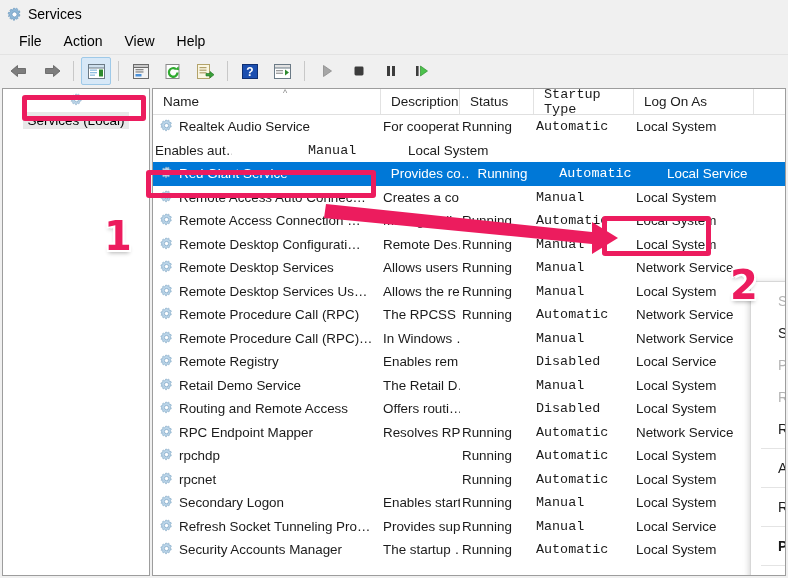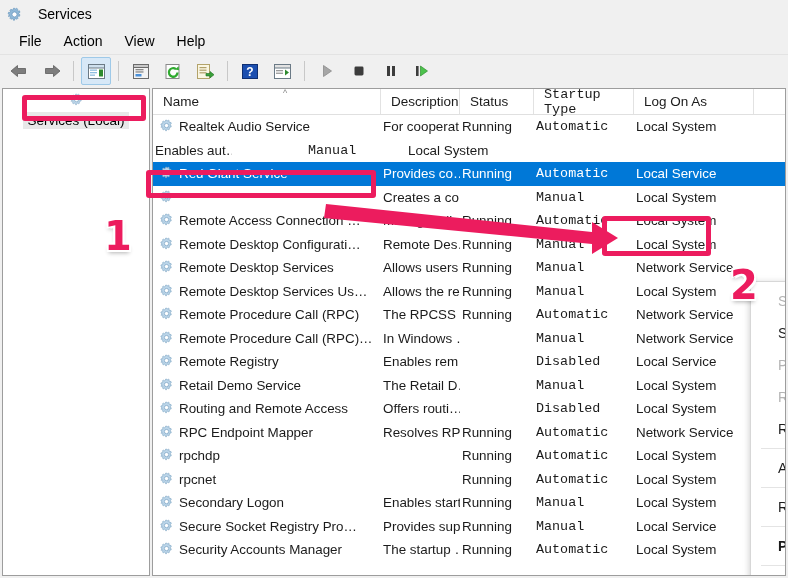--- a/index.html
+++ b/index.html
@@ -6,21 +6,21 @@
   body{
     width:788px;height:578px;overflow:hidden;
     font-family:"Liberation Sans","DejaVu Sans",sans-serif;
     font-size:13px;color:#000;background:#fff;
     -webkit-font-smoothing:antialiased;
   }
   .app{position:relative;width:788px;height:578px;background:#f0f0f0;}
 
   
   .titlebar{height:28px;background:#f0f0f0;display:flex;align-items:center;padding-left:6px;}
-  .title-text{font-size:14px;color:#000;margin-left:17px;}
+  .title-text{font-size:14px;color:#000;margin-left:7px;}
 
   
   .menubar{height:26px;background:#f0f0f0;display:flex;align-items:center;padding-left:8px;border-bottom:1px solid #e3e3e3;}
   .menubar .mi{font-size:14px;padding:2px 11px;color:#000;cursor:default;}
 
   
   .toolbar{height:32px;background:#f0f0f0;display:flex;align-items:center;padding-left:4px;border-bottom:1px solid #d2d2d2;gap:2px;}
   .tbtn{width:28px;height:26px;display:flex;align-items:center;justify-content:center;border:1px solid transparent;border-radius:2px;}
   .tbtn.sel{background:#d7e8f7;border-color:#9ec9e8;}
   .tsep{width:1px;height:20px;background:#c8c8c8;margin:0 5px;}
@@ -34,21 +34,21 @@
 
   
   .lvhead{display:flex;height:25px;background:#fff;border-bottom:1px solid #e0e0e0;position:relative;}
   .lvhead .hc{display:flex;align-items:center;font-size:13.5px;color:#1b1b1b;padding-left:10px;
               border-right:1px solid #e2e2e2;box-sizing:border-box;position:relative;}
   .sortcaret{position:absolute;left:130px;top:-1px;font-size:9px;color:#888;}
 
   
   .rows{position:relative;}
   .row{display:flex;height:23.5px;align-items:center;font-size:13.4px;color:#1b1b1b;box-sizing:border-box;}
-  .row.sel{background:#0078d7;color:#fff;}
+  .row.sel{background:#0078d7;color:#fff;justify-content:space-between;}
   .cell{box-sizing:border-box;overflow:hidden;white-space:nowrap;}
   .c-name{width:228px;padding-left:6px;display:flex;align-items:center;gap:5px;}
   .c-desc{width:79px;padding-left:2px;}
   .c-status{width:74px;padding-left:2px;}
   .c-start{width:100px;padding-left:2px;font-family:Liberation Mono, monospace;}
   .c-logon{width:120px;padding-left:2px;}
 
   
   .gear{width:15px;height:15px;flex:0 0 15px;position:relative;display:inline-block;}
   .gear svg{display:block;}
@@ -256,20 +256,21 @@
           <div class="row">
             <div class="cell c-name">
               <span class="gear">
                 <svg width="15" height="15" viewBox="0 0 16 16">
                   <g fill="#bcd6ea" stroke="#7fa6c4" stroke-width=".7">
                     <path d="M8 1.4l1.1.5.9-.8 1 1-.5 1.1 1 .6 1.2-.2.4 1.4-1.1.6v1.1l1.1.6-.4 1.4-1.2-.2-.7 1 .5 1.1-1 1-1-.8-1.1.5-.3 1.2H7.1l-.3-1.2-1.1-.5-1 .8-1-1 .5-1.1-.6-1-1.2.2L2 8.7l1.1-.6V7L2 6.4l.4-1.4 1.2.2.6-1-.5-1.1 1-1 1 .8L6.8 2.4 7.1 1.2H8z"></path>
                   </g>
                   <circle cx="8" cy="7" r="2.3" fill="#ffffff" stroke="#7fa6c4" stroke-width=".8"></circle>
                 </svg>
               </span>
+              <span>Remote Access Auto Connec…</span>
             </div>
             <div class="cell c-desc">Creates a co…</div>
             <div class="cell c-status"></div>
             <div class="cell c-start">Manual</div>
             <div class="cell c-logon">Local System</div>
           </div>
           <div class="row">
             <div class="cell c-name">
               <span class="gear">
                 <svg width="15" height="15" viewBox="0 0 16 16">
@@ -493,21 +494,21 @@
           <div class="row">
             <div class="cell c-name">
               <span class="gear">
                 <svg width="15" height="15" viewBox="0 0 16 16">
                   <g fill="#bcd6ea" stroke="#7fa6c4" stroke-width=".7">
                     <path d="M8 1.4l1.1.5.9-.8 1 1-.5 1.1 1 .6 1.2-.2.4 1.4-1.1.6v1.1l1.1.6-.4 1.4-1.2-.2-.7 1 .5 1.1-1 1-1-.8-1.1.5-.3 1.2H7.1l-.3-1.2-1.1-.5-1 .8-1-1 .5-1.1-.6-1-1.2.2L2 8.7l1.1-.6V7L2 6.4l.4-1.4 1.2.2.6-1-.5-1.1 1-1 1 .8L6.8 2.4 7.1 1.2H8z"></path>
                   </g>
                   <circle cx="8" cy="7" r="2.3" fill="#ffffff" stroke="#7fa6c4" stroke-width=".8"></circle>
                 </svg>
               </span>
-              <span>Secure Socket Registry Pro…</span>
+              <span>Refresh Socket Tunneling Pro…</span>
             </div>
             <div class="cell c-desc">Provides sup…</div>
             <div class="cell c-status">Running</div>
             <div class="cell c-start">Manual</div>
             <div class="cell c-logon">Local Service</div>
           </div>
           <div class="row">
             <div class="cell c-name">
               <span class="gear">
                 <svg width="15" height="15" viewBox="0 0 16 16">

